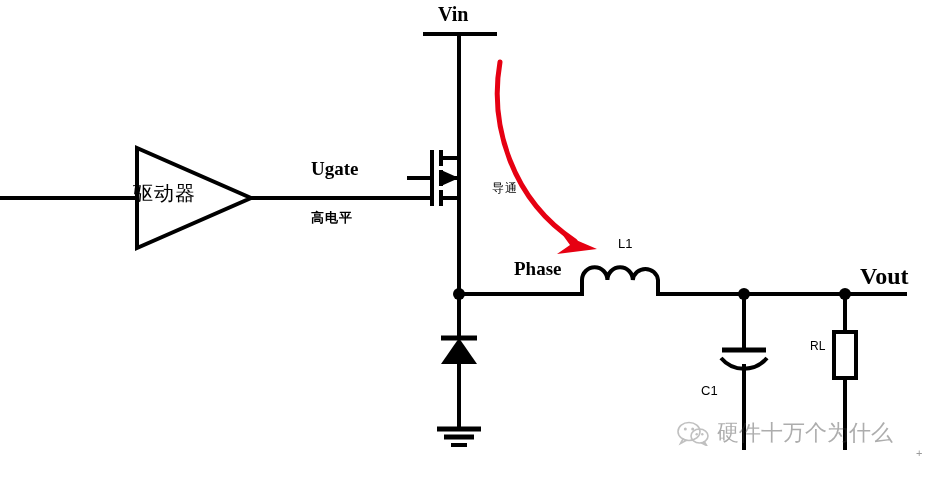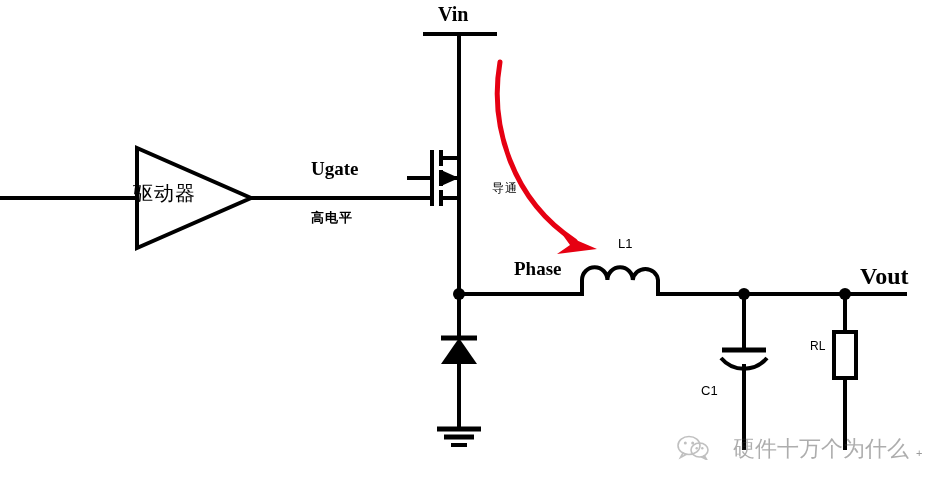--- a/index.html
+++ b/index.html
@@ -48,25 +48,24 @@
   #label-c1    { left: 701px; top: 345px; font-size: 13px; margin-top: 39px; }
   #label-rl    { left: 810px; top: 340px; font-size: 12px; }
   #label-driver     { left: 133px; top: 183px; font-size: 20px; letter-spacing: 1px; }
   #label-highlevel  { left: 311px; top: 211px; font-size: 13px; letter-spacing: 1px; font-weight: bold; }
   #label-conducting { left: 492px; top: 182px; font-size: 12px; letter-spacing: 1px; }
   #watermark {
     position: absolute;
     left: 676px;
     top: 418px;
     display: flex;
-    align-items: flex-start;
-    gap: 23px;
+    align-items: center;
+    gap: 7px;
     opacity: 0.42;
     color: #3d3d3d;
-    margin-top: 16px;
   }
   #watermark .wm-text {
     font-family: "DejaVu Sans", sans-serif;
     font-size: 22px;
     letter-spacing: 0px;
     white-space: nowrap;
   }
   #watermark .wm-icon { display: block; }
   #wm-tail {
     position: absolute;

